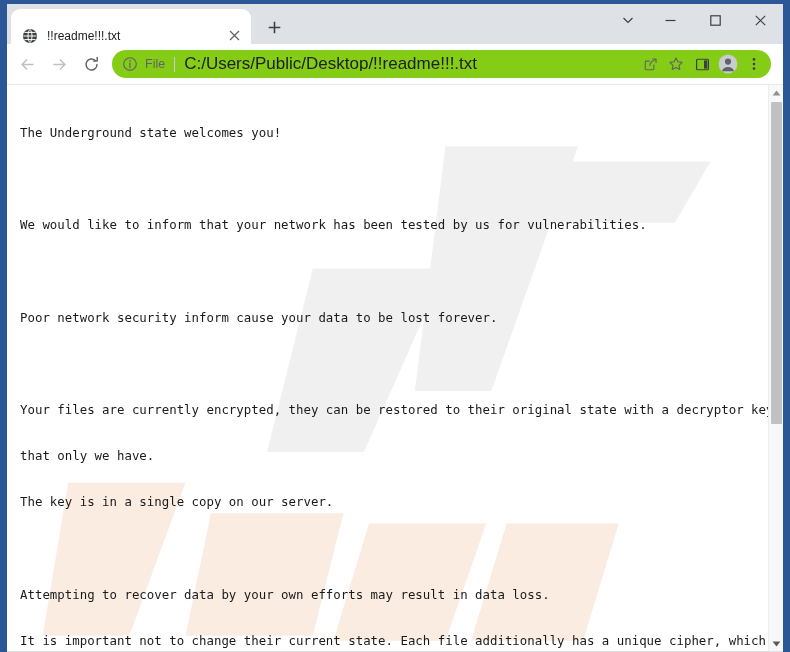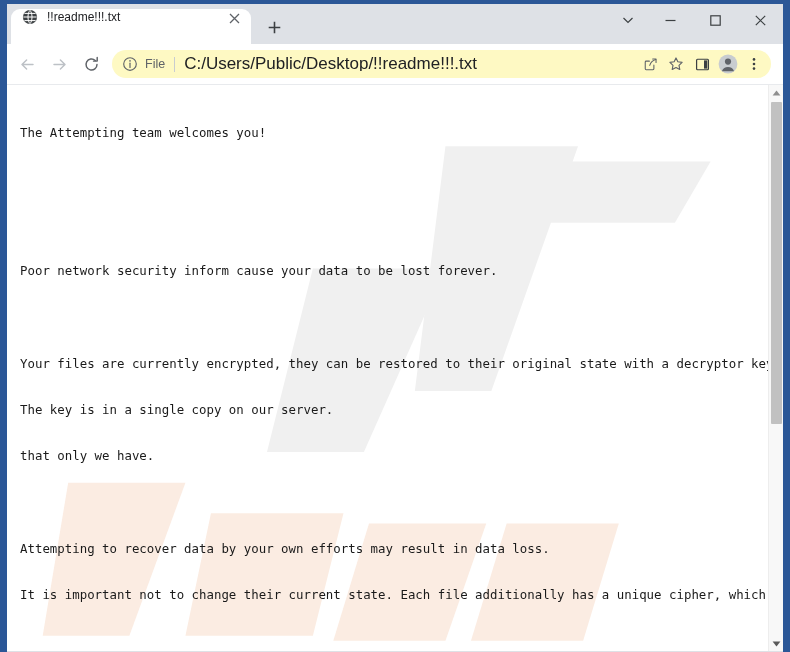--- a/index.html
+++ b/index.html
@@ -42,21 +42,21 @@
   }
   .tab {
     position: absolute;
     left: 4px;
     top: 5px;
     width: 240px;
     height: 35px;
     background: #ffffff;
     border-radius: 9px 9px 0 0;
     display: flex;
-    align-items: flex-start;
+    align-items: flex-end;
     padding: 0 8px 0 11px;
     box-sizing: border-box;
   }
   .tab-favicon {
     width: 16px;
     height: 16px;
     flex: 0 0 16px;
     margin-right: 9px;
     display: block;
   }
@@ -125,21 +125,21 @@
     flex: 0 0 30px;
     border-radius: 50%;
     display: flex;
     align-items: center;
     justify-content: center;
     margin: 0 1px;
   }
   .omnibox {
     flex: 1 1 auto;
     height: 28px;
-    background: #fef9c3;
+    background: #84cc16;
     border-radius: 14px;
     display: flex;
     align-items: center;
     margin: 0 6px 0 5px;
     padding: 0 4px 0 10px;
     box-sizing: border-box;
     min-width: 0;
   }
   .info-icon { width: 16px; height: 16px; flex: 0 0 16px; margin-right: 7px; }
   .scheme-label {
@@ -364,28 +364,29 @@
         </g>
         <g fill="#fbece2">
           <path d="M60 390 L175 390 L120 540 L35 540 Z"></path>
           <path d="M200 420 L330 420 L300 540 L175 540 Z"></path>
           <path d="M355 430 L470 430 L430 545 L320 545 Z"></path>
           <path d="M490 430 L600 430 L565 545 L455 545 Z"></path>
         </g>
       </svg>
 
       <div class="pagetext">
-        <span class="ln">The Attempting team welcomes you!</span>
+        <span class="ln">The Underground state welcomes you!</span>
         <span class="ln blank"></span>
+        <span class="ln">We would like to inform that your network has been tested by us for vulnerabilities.</span>
         <span class="ln blank"></span>
         <span class="ln">Poor network security inform cause your data to be lost forever.</span>
         <span class="ln blank"></span>
         <span class="ln">Your files are currently encrypted, they can be restored to their original state with a decryptor key</span>
+        <span class="ln">that only we have.</span>
         <span class="ln">The key is in a single copy on our server.</span>
-        <span class="ln">that only we have.</span>
         <span class="ln blank"></span>
         <span class="ln">Attempting to recover data by your own efforts may result in data loss.</span>
         <span class="ln">It is important not to change their current state. Each file additionally has a unique cipher, which you</span>
         
         
         
         
         
 
         

